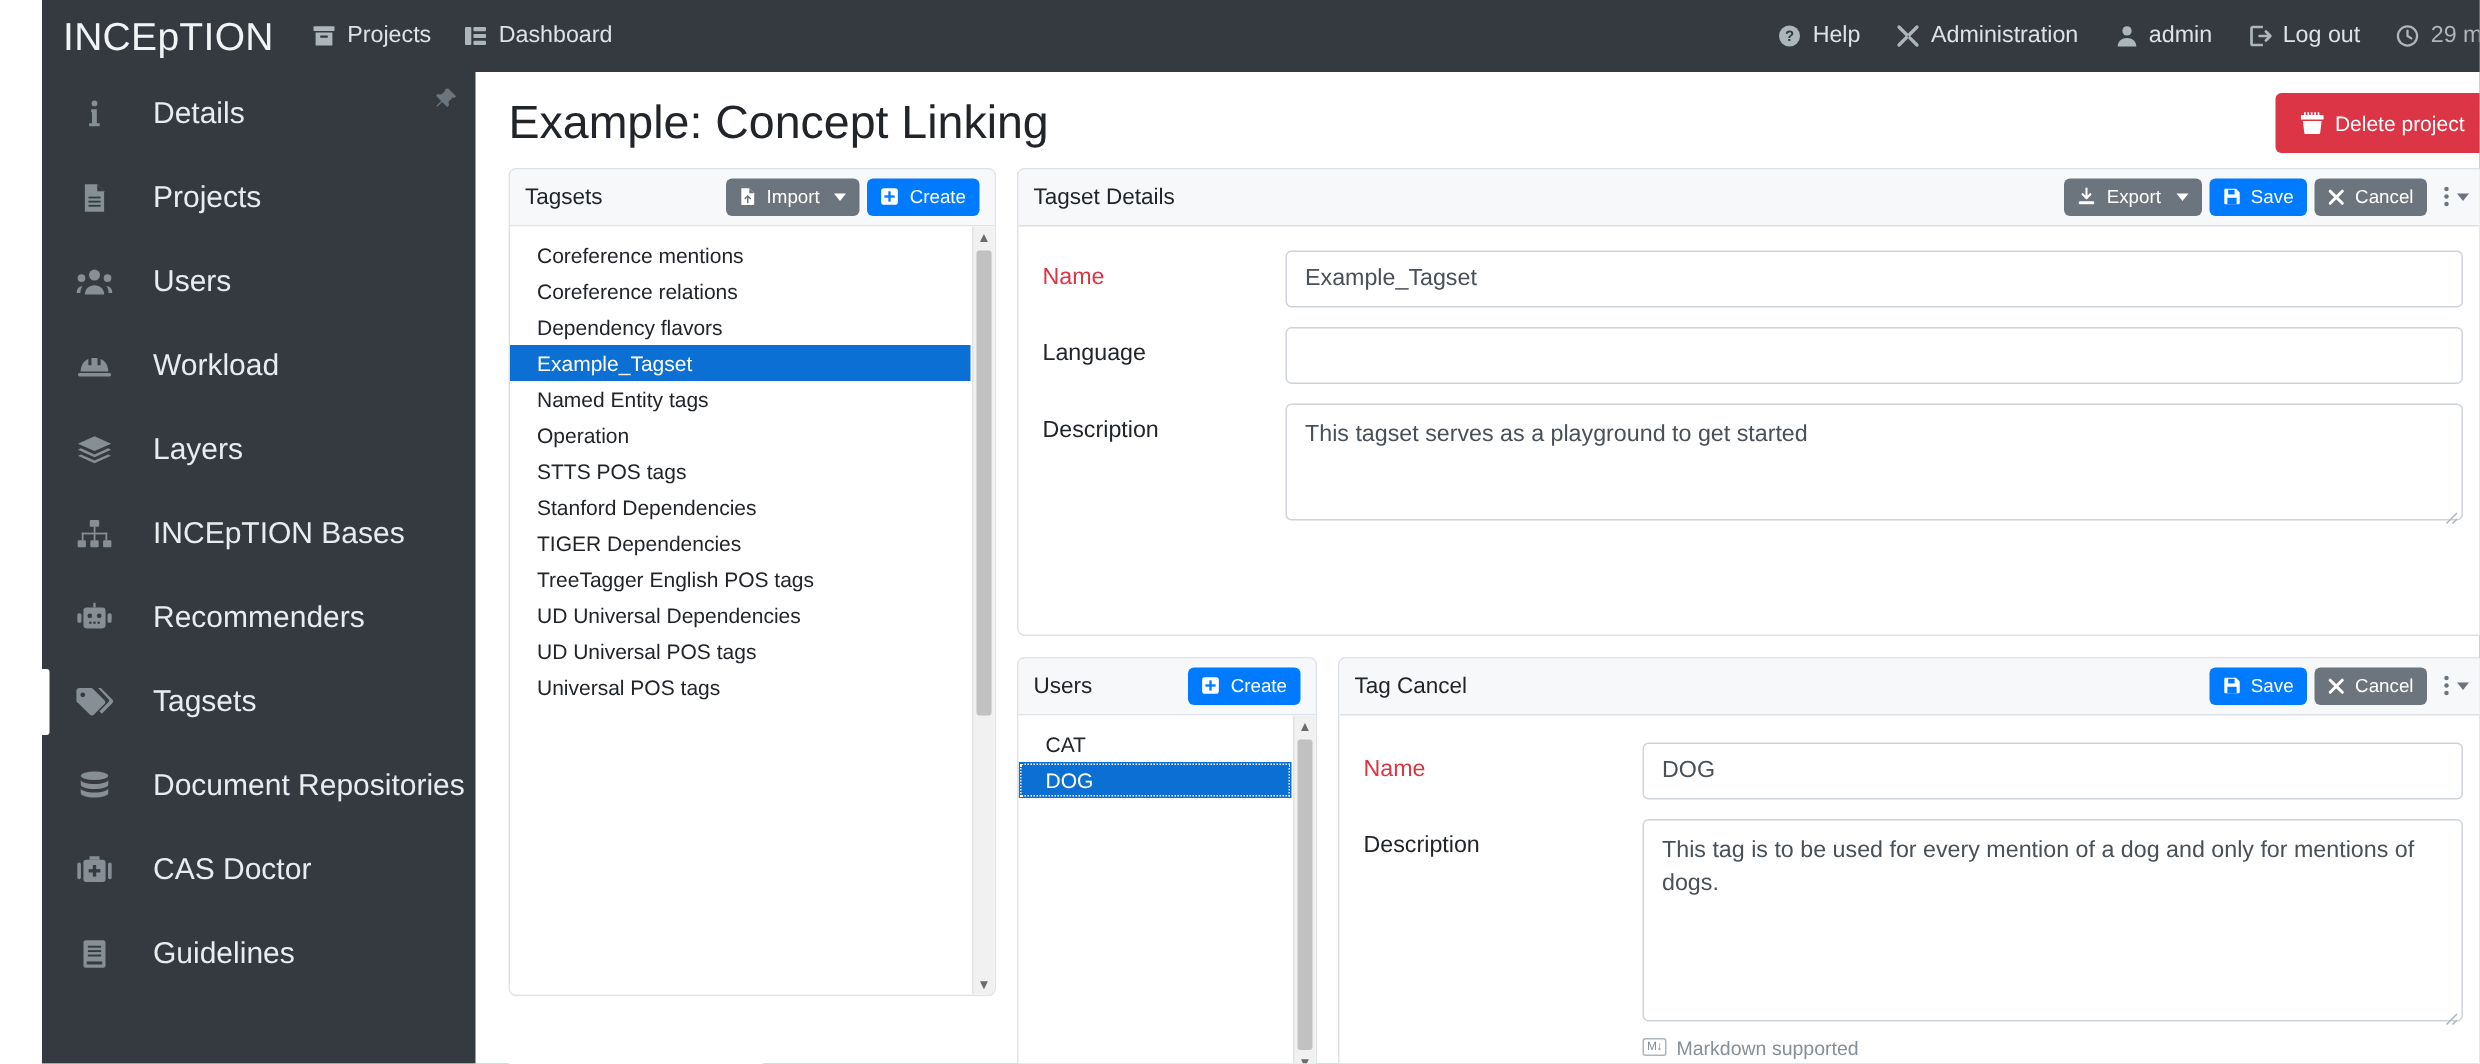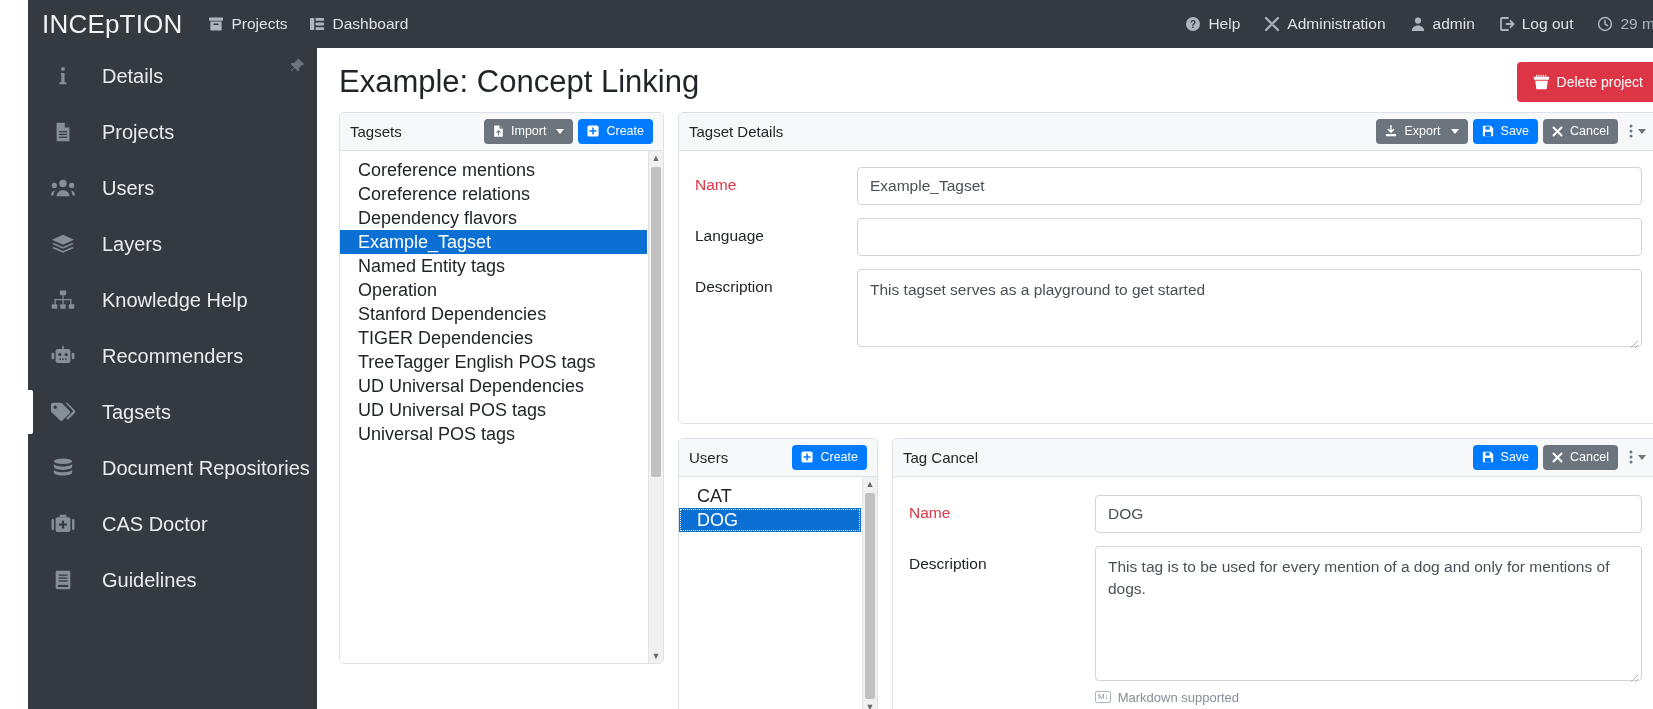--- a/index.html
+++ b/index.html
@@ -89,21 +89,21 @@
   .head-btns { display: flex; align-items: center; gap: 5px; }
   .kebab {
     color: #6c757d; font-size: 15px; padding: 0 2px 0 6px; cursor: pointer;
     display: inline-flex; align-items: center; gap: 2px; letter-spacing: -1px;
   }
 
   
   .listbox { position: relative; flex: 1; overflow: hidden; background: #fff; }
   .list { padding: 7px 0 7px 0; }
   .list-item {
-    padding: 2px 14px 2px 18px; font-size: 18px; color: #212529;
+    padding: 2px 14px 2px 18px; font-size: 14px; color: #212529;
     cursor: pointer; white-space: nowrap; line-height: 20px;
   }
   .list-item.selected { background: #0b6fd4; color: #fff; }
   .list-item.selected.focus { outline: 1px dotted #fff; outline-offset: -2px; }
 
   .scrollbar {
     position: absolute; top: 0; right: 0; width: 15px; bottom: 0;
     background: #f1f1f1; border-left: 1px solid #e3e3e3; cursor: pointer;
   }
   .scroll-up, .scroll-down {
@@ -264,20 +264,29 @@
             <path d="M6 20c0-4 3.2-6.6 7-6.6S20 16 20 20z"></path>
           <circle cx="3.6" cy="8.2" r="2.8"></circle>
             <path d="M0 19c0-3 1.7-5 4.4-5.2-1 1.4-1.6 3.3-1.6 5.2z"></path>
           <circle cx="22.4" cy="8.2" r="2.8"></circle>
             <path d="M26 19c0-3-1.7-5-4.4-5.2 1 1.4 1.6 3.3 1.6 5.2z"></path>
         </svg>
       </span>
       <span>Users</span>
     </div>
 
+    <div class="side-item">
+      <span class="sico">
+        <svg width="24" height="22" viewBox="0 0 26 22" fill="#868e96">
+          <path d="M3 15c0-4.4 2.4-7.8 5.6-9v4.4h2.2V5.2h4.4v5.2h2.2V6c3.2 1.2 5.6 4.6 5.6 9z"></path>
+          <rect x="1" y="16" width="24" height="2.6" rx="1.3"></rect>
+        </svg>
+      </span>
+      <span>Workload</span>
+    </div>
 
     <div class="side-item">
       <span class="sico">
         <svg width="24" height="22" viewBox="0 0 26 22" fill="#868e96">
           <path d="M13 1L25 6.4 13 11.8 1 6.4z"></path>
           <path d="M13 14.2L3.2 9.8 1 10.8 13 16.2 25 10.8 22.8 9.8z"></path>
           <path d="M13 18.6L3.2 14.2 1 15.2 13 20.6 25 15.2 22.8 14.2z"></path>
         </svg>
       </span>
       <span>Layers</span>
@@ -290,21 +299,21 @@
           <rect x="0.8" y="15.6" width="6" height="5" rx="0.8"></rect>
           <rect x="10" y="15.6" width="6" height="5" rx="0.8"></rect>
           <rect x="19.2" y="15.6" width="6" height="5" rx="0.8"></rect>
           <rect x="12.4" y="5.8" width="1.3" height="4.2"></rect>
           <rect x="3.8" y="10" width="18.4" height="1.3"></rect>
           <rect x="3.8" y="10" width="1.3" height="5.6"></rect>
           <rect x="12.4" y="10" width="1.3" height="5.6"></rect>
           <rect x="20.9" y="10" width="1.3" height="5.6"></rect>
         </svg>
       </span>
-      <span>Knowledge Help</span>
+      <span>INCEpTION Bases</span>
     </div>
 
     <div class="side-item">
       <span class="sico">
         <svg width="24" height="22" viewBox="0 0 26 22" fill="#868e96">
           <rect x="5" y="3.5" width="16" height="15" rx="2.4"></rect>
           <rect x="12.2" y="0" width="1.6" height="3.5"></rect>
           <rect x="0.6" y="7.5" width="3" height="7" rx="1.4"></rect>
           <rect x="22.4" y="7.5" width="3" height="7" rx="1.4"></rect>
           <circle cx="9.6" cy="9.4" r="1.7" fill="#343a40"></circle>
@@ -417,20 +426,21 @@
           </div>
         </div>
         <div class="listbox">
           <div class="list" style="padding-right:16px;">
             <div class="list-item">Coreference mentions</div>
             <div class="list-item">Coreference relations</div>
             <div class="list-item">Dependency flavors</div>
             <div class="list-item selected">Example_Tagset</div>
             <div class="list-item">Named Entity tags</div>
             <div class="list-item">Operation</div>
+            <div class="list-item">STTS POS tags</div>
             <div class="list-item">Stanford Dependencies</div>
             <div class="list-item">TIGER Dependencies</div>
             <div class="list-item">TreeTagger English POS tags</div>
             <div class="list-item">UD Universal Dependencies</div>
             <div class="list-item">UD Universal POS tags</div>
             <div class="list-item">Universal POS tags</div>
           </div>
           <div class="scrollbar">
             <div class="scroll-up">▲</div>
             <div class="scroll-thumb" style="top:16px;height:310px;"></div>

